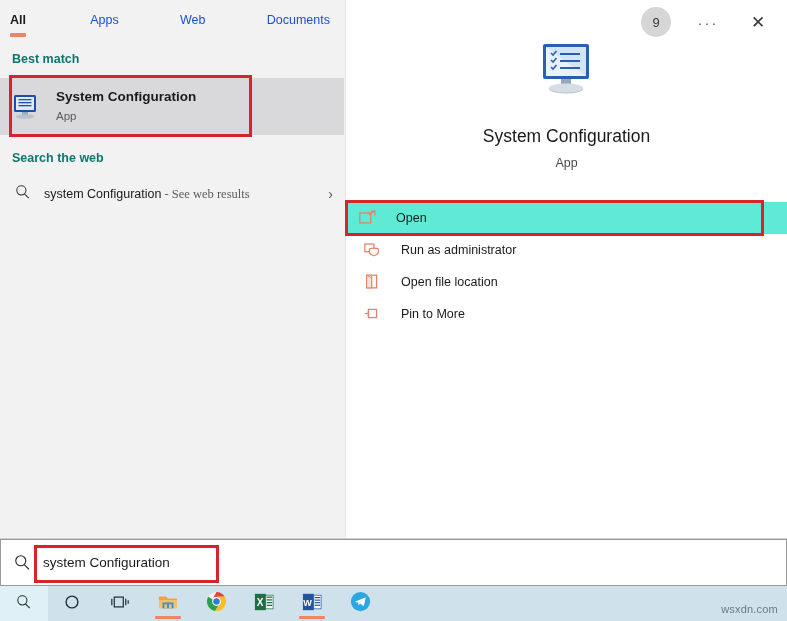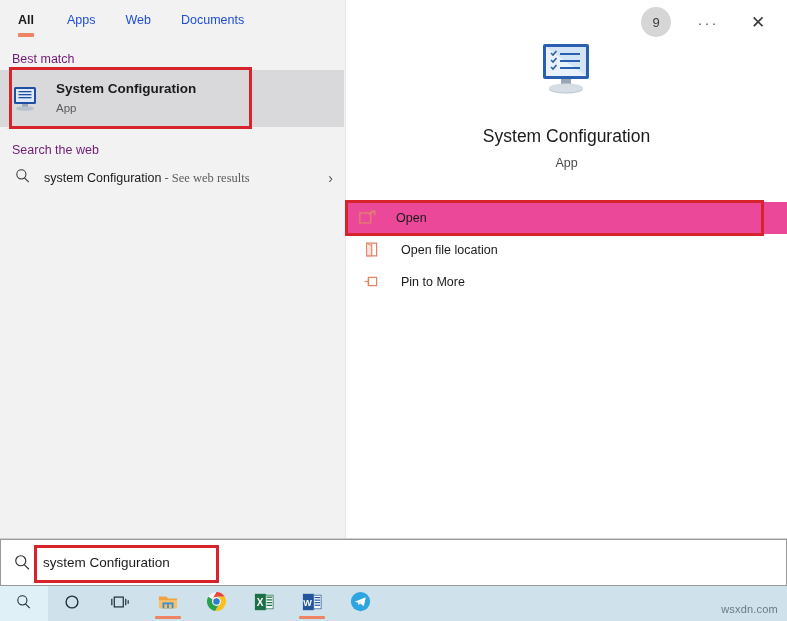--- a/index.html
+++ b/index.html
@@ -24,22 +24,23 @@
   .left-col {
     width: 346px; height: 100%;
     background: #f2f2f2;
     position: relative;
     border-right: 1px solid #e6e6e6;
   }
 
   .tabbar {
     height: 40px;
     display: flex; align-items: center;
-    padding-left: 16px;
+    padding-left: 8px;
     gap: 0px;
+    justify-content: space-between;
   }
   .tab {
     position: relative;
     height: 40px;
     display: flex; align-items: center; justify-content: center;
     padding: 0 15px;
     font-size: 12.5px;
     color: #1d4ed8;
     cursor: default;
     white-space: nowrap;
@@ -59,23 +60,23 @@
     margin-left: 6px;
     width: 0; height: 0;
     border-left: 4.5px solid transparent;
     border-right: 4.5px solid transparent;
     border-top: 5px solid #5a5a5a;
     position: relative; top: 1px;
   }
 
   .section-head {
     font-size: 12.5px;
-    font-weight: normal;
-    color: #701a75;
-    padding: 12px 0 4px 12px;
+    font-weight: bold;
+    color: #0f766e;
+    padding: 12px 0 12px 12px;
   }
   .section-head.web { padding-top: 16px; }
 
   .bestmatch-wrap { position: relative; }
   .bestmatch-row {
     height: 57px;
     background: #d9d9db;
     display: flex; align-items: center;
     padding-left: 12px;
     cursor: default;
@@ -122,21 +123,21 @@
     margin-top: 9px;
   }
 
   .actions { margin-top: 32px; position: relative; }
   .action-row {
     height: 32px;
     display: flex; align-items: center;
     padding-left: 17px;
     cursor: default;
   }
-  .action-row.highlighted { background: #ec4899; padding-left: 12px; }
+  .action-row.highlighted { background: #5eead4; padding-left: 12px; }
   .action-ico { width: 22px; height: 18px; flex: none; }
   .action-label { font-size: 12.5px; color: #1a1a1a; margin-left: 16px; }
 
   
   .searchbar {
     position: absolute; left: 0; top: 539px;
     width: 787px; height: 47px;
     background: #ffffff;
     border: 1px solid #9a9a9a;
     display: flex; align-items: center;
@@ -305,20 +306,29 @@
           <span class="action-ico">
             <svg viewBox="0 0 22 18" width="20" height="17">
               <rect x="2" y="4" width="12" height="11" fill="none" stroke="#e0846a" stroke-width="1.4"></rect>
               <path d="M12 6 L18 2" stroke="#e0846a" stroke-width="1.4"></path>
               <path d="M14 2 L18.5 2 L18.5 6.5" fill="none" stroke="#e0846a" stroke-width="1.4"></path>
             </svg>
           </span>
           <span class="action-label">Open</span>
         </div>
 
+        <div class="action-row">
+          <span class="action-ico">
+            <svg viewBox="0 0 22 18" width="20" height="17">
+              <rect x="2" y="3" width="10" height="8.5" fill="none" stroke="#e0846a" stroke-width="1.4"></rect>
+              <path d="M12 7.5 c3 0 5 1 5 1 v3 c0 2.2 -2.4 3.6 -5 4.4 c-2.6 -0.8 -5 -2.2 -5 -4.4 v-3 c0 0 2 -1 5 -1 z" fill="#ffffff" stroke="#e0846a" stroke-width="1.3"></path>
+            </svg>
+          </span>
+          <span class="action-label">Run as administrator</span>
+        </div>
 
         <div class="action-row">
           <span class="action-ico">
             <svg viewBox="0 0 22 18" width="20" height="17">
               <rect x="4" y="2" width="11" height="14" fill="none" stroke="#e0846a" stroke-width="1.4"></rect>
               <path d="M9.5 2 L9.5 16" stroke="#e0846a" stroke-width="1.2"></path>
               <path d="M4 2 L9.5 5 L9.5 16 L4 16 Z" fill="#fbe2da" stroke="#e0846a" stroke-width="1.1"></path>
             </svg>
           </span>
           <span class="action-label">Open file location</span>

